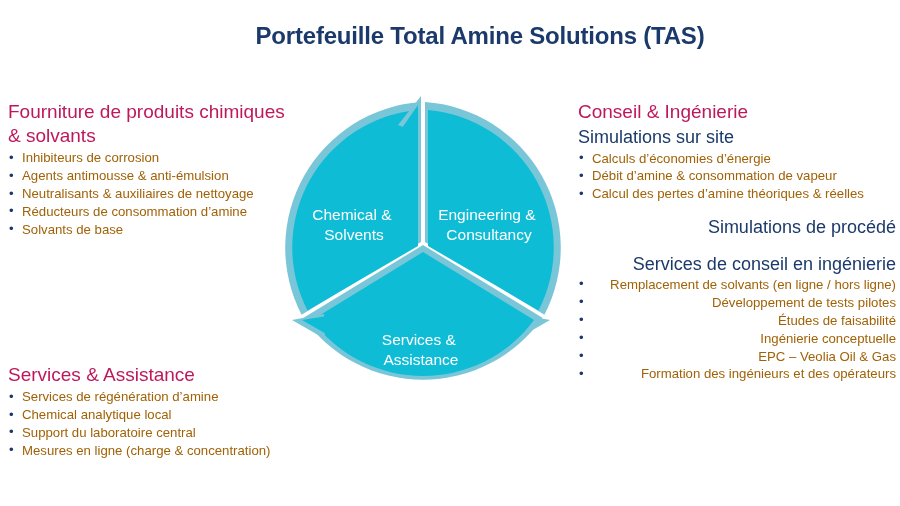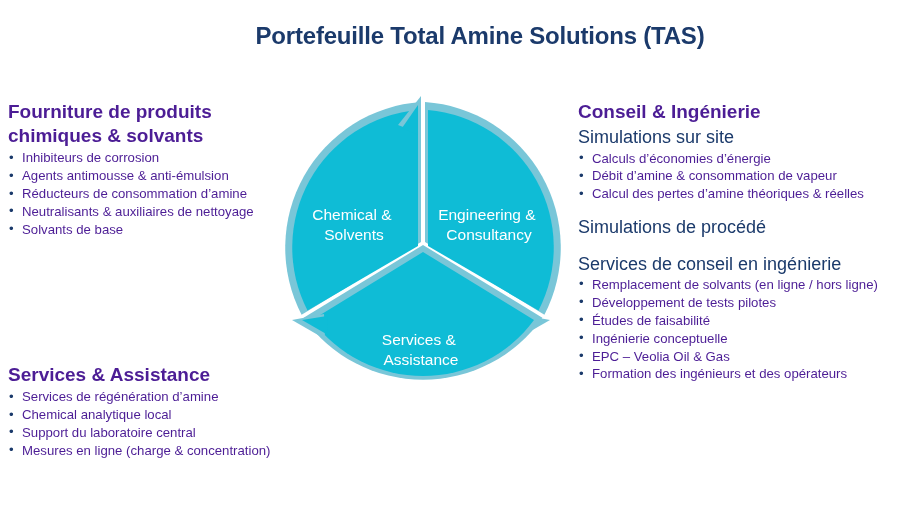--- a/index.html
+++ b/index.html
@@ -37,57 +37,57 @@
   .col {
     position: absolute;
     color: #1b3a6b;
   }
   .col-left  { left: 8px;  top: 100px; width: 290px; }
   .col-left2 { left: 8px;  top: 363px; width: 330px; }
   .col-right { left: 578px; top: 100px; width: 318px; }
 
   .heading {
     font-size: 19px;
-    font-weight: bold;
-    color: #4c1d95;
+    font-weight: normal;
+    color: #be185d;
     line-height: 1.27;
     margin: 0 0 2px 0;
   }
   .subheading {
     font-size: 18px;
     font-weight: normal;
     color: #1b3a6b;
     line-height: 1.3;
     margin: 0 0 1px 0;
   }
   ul.bullets {
     list-style: none;
     margin: 0;
     padding: 0;
   }
   ul.bullets li {
     position: relative;
     font-size: 13.2px;
     line-height: 1.28;
-    color: #4c1d95;
+    color: #a16207;
     padding-left: 14px;
     margin-bottom: 1px;
   }
   ul.bullets li::before {
     content: "\2022";
     position: absolute;
     left: 1px;
     top: -0.5px;
     font-size: 13.2px;
     line-height: 1.28;
     color: #1b3a6b;
   }
   .indent-l  { margin-left: 42px; }
   .indent-r  { margin-left: 43px; }
-  .grp-gap   { margin-top: 13px; }
+  .grp-gap   { margin-top: 13px; text-align: right; }
 
   
   .wheel {
     position: absolute;
     left: 265px;
     top: 92px;
     width: 312px;
     height: 312px;
   }
   .wheel svg { display: block; }
@@ -103,22 +103,22 @@
 
 <div id="slide">
 
   <div class="title">Portefeuille Total Amine Solutions (TAS)</div>
 
   <div class="col col-left">
     <div class="heading">Fourniture de produits chimiques &amp; solvants</div>
     <ul class="bullets indent-l">
       <li>Inhibiteurs de corrosion</li>
       <li>Agents antimousse &amp; anti-émulsion</li>
+      <li>Neutralisants &amp; auxiliaires de nettoyage</li>
       <li>Réducteurs de consommation d’amine</li>
-      <li>Neutralisants &amp; auxiliaires de nettoyage</li>
       <li>Solvants de base</li>
     </ul>
   </div>
 
   <div class="col col-left2">
     <div class="heading">Services &amp; Assistance</div>
     <ul class="bullets indent-l">
       <li>Services de régénération d’amine</li>
       <li>Chemical analytique local</li>
       <li>Support du laboratoire central</li>

